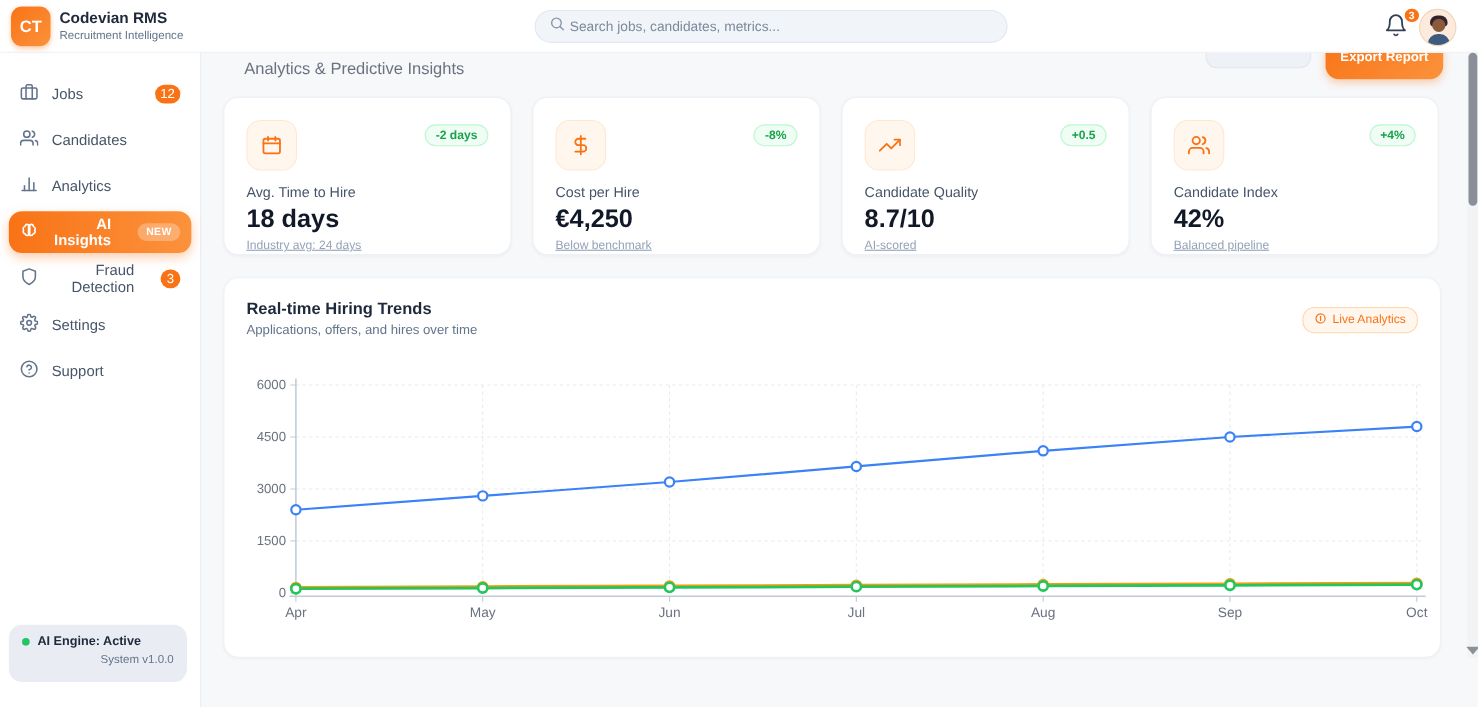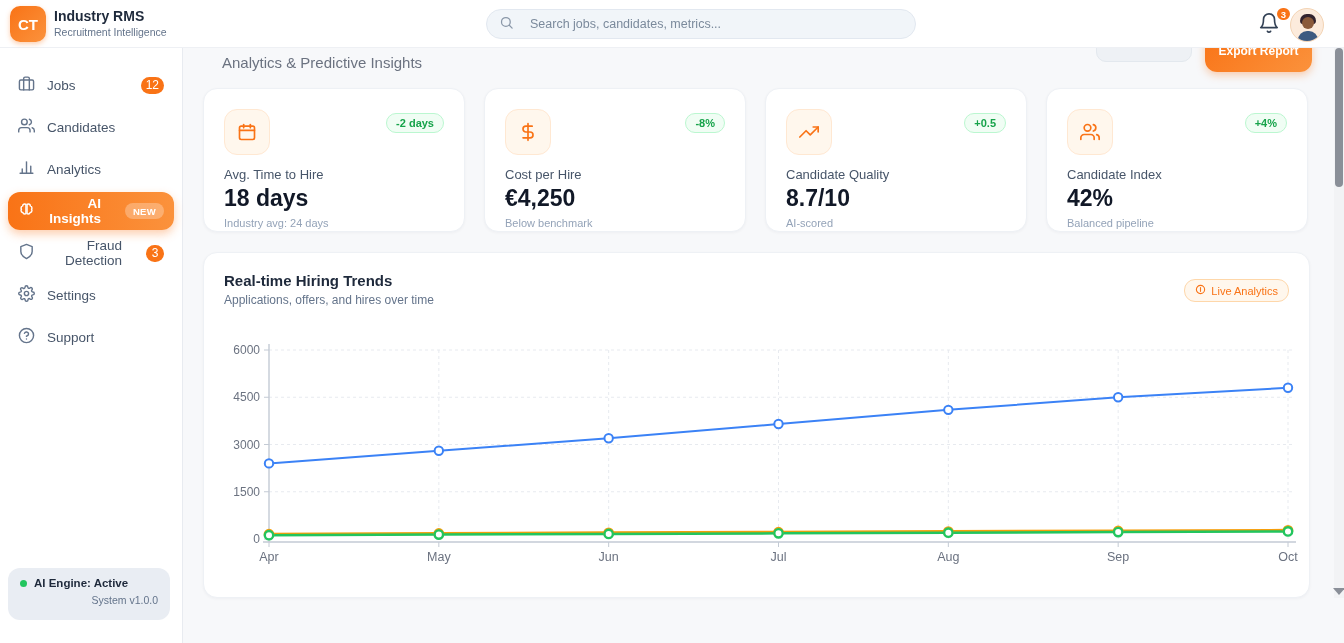--- a/index.html
+++ b/index.html
@@ -11,21 +11,21 @@
   .header { position:absolute; top:0; left:0; width:1344px; height:48px; background:#ffffff;
             border-bottom:1px solid #eef0f4; z-index:20; }
   .logo { position:absolute; top:6px; left:10px; width:36px; height:36px; border-radius:10px;
           background:linear-gradient(135deg,#f97316,#fb923c); color:#fff; font-weight:bold;
           font-size:15px; display:flex; align-items:center; justify-content:center;
           box-shadow:0 2px 5px rgba(249,115,22,.35); }
   .app-name { position:absolute; top:8px; left:54px; font-size:14px; font-weight:bold; color:#1e293b; }
   .app-sub  { position:absolute; top:26px; left:54px; font-size:10.5px; color:#64748b; }
   .search { position:absolute; top:9px; left:486px; width:430px; height:30px; background:#f1f5f9;
             border:1px solid #e2e8f0; border-radius:15px; display:flex; align-items:center;
-            padding:0 12px; gap:16px; }
+            padding:0 12px; gap:4px; }
   .search svg { flex:0 0 auto; }
   .search input { border:none; outline:none; background:transparent; font-size:12.5px; color:#334155;
                   width:100%; font-family:"Liberation Sans",sans-serif; }
   .search input::placeholder { color:#7b8a9c; }
   .bell-wrap { position:absolute; top:12px; left:1258px; width:26px; height:26px; }
   .bell-badge { position:absolute; top:-6px; right:-8px; min-width:16px; height:16px; border-radius:8px;
                 background:#f97316; color:#fff; font-size:9.5px; font-weight:bold; display:flex;
                 align-items:center; justify-content:center; padding:0 4px; border:2px solid #fff; }
   .avatar { position:absolute; top:8px; left:1290px; width:34px; height:34px; border-radius:50%;
             background:#fcebdc; border:1px solid #f3d4b5; overflow:hidden; }
@@ -67,21 +67,21 @@
   .card { position:absolute; top:88px; width:262px; height:144px; background:#fff; border-radius:14px;
           border:1px solid #eef1f5; box-shadow:0 1px 3px rgba(15,23,42,.04); z-index:6; }
   .card .icon-box { position:absolute; top:20px; left:20px; width:46px; height:46px; border-radius:13px;
                     background:#fff7ed; border:1px solid #ffe8d2; display:flex; align-items:center;
                     justify-content:center; }
   .card .icon-box svg { stroke:#f97316; }
   .card .trend { position:absolute; top:24px; right:20px; background:#f0fdf4; border:1px solid #bbf7d0;
                  color:#16a34a; font-size:11px; font-weight:bold; border-radius:10px; padding:3px 9px; }
   .card .label { position:absolute; top:78px; left:20px; font-size:13px; font-weight:500; color:#475569; }
   .card .value { position:absolute; top:96px; left:20px; font-size:23px; font-weight:bold; color:#111827; }
-  .card .sub   { position:absolute; top:128px; left:20px; font-size:11px; color:#94a3b8; }
+  .card .sub   { position:absolute; top:128px; left:20px; font-size:11px; color:#94a3b8;text-decoration:underline; }
 
   .chart-card { position:absolute; top:252px; left:203px; width:1107px; height:346px; background:#fff;
                 border-radius:14px; border:1px solid #eef1f5; box-shadow:0 1px 3px rgba(15,23,42,.04); z-index:6; }
   .chart-title { position:absolute; top:19px; left:20px; font-size:15px; font-weight:bold; color:#1e293b; }
   .chart-sub   { position:absolute; top:40px; left:20px; font-size:12px; color:#64748b; }
   .live-badge  { position:absolute; top:26px; right:20px; background:#fff7ed; border:1px solid #fed7aa;
                  color:#f97316; font-size:11px; border-radius:11px; padding:4px 10px; display:flex;
                  align-items:center; gap:5px; }
   .live-badge svg { stroke:#f97316; }
   #trend-chart { position:absolute; left:0; top:0; }
@@ -96,21 +96,21 @@
 </head>
 <body>
 
 <div id="page">
 
   <div class="toolbar-select"></div>
   <button class="export-btn">Export Report</button>
 
   <div class="header">
     <div class="logo">CT</div>
-    <div class="app-name">Industry RMS</div>
+    <div class="app-name">Codevian RMS</div>
     <div class="app-sub">Recruitment Intelligence</div>
 
     <div class="search">
       <span>
         <svg width="15" height="15" viewBox="0 0 24 24" fill="none" stroke="#8a97a8" stroke-width="2" stroke-linecap="round">
             <circle cx="11" cy="11" r="7"></circle>
             <line x1="21" y1="21" x2="16.5" y2="16.5"></line>
           </svg>
       </span>
       <input type="text" placeholder="Search jobs, candidates, metrics..." style="">

